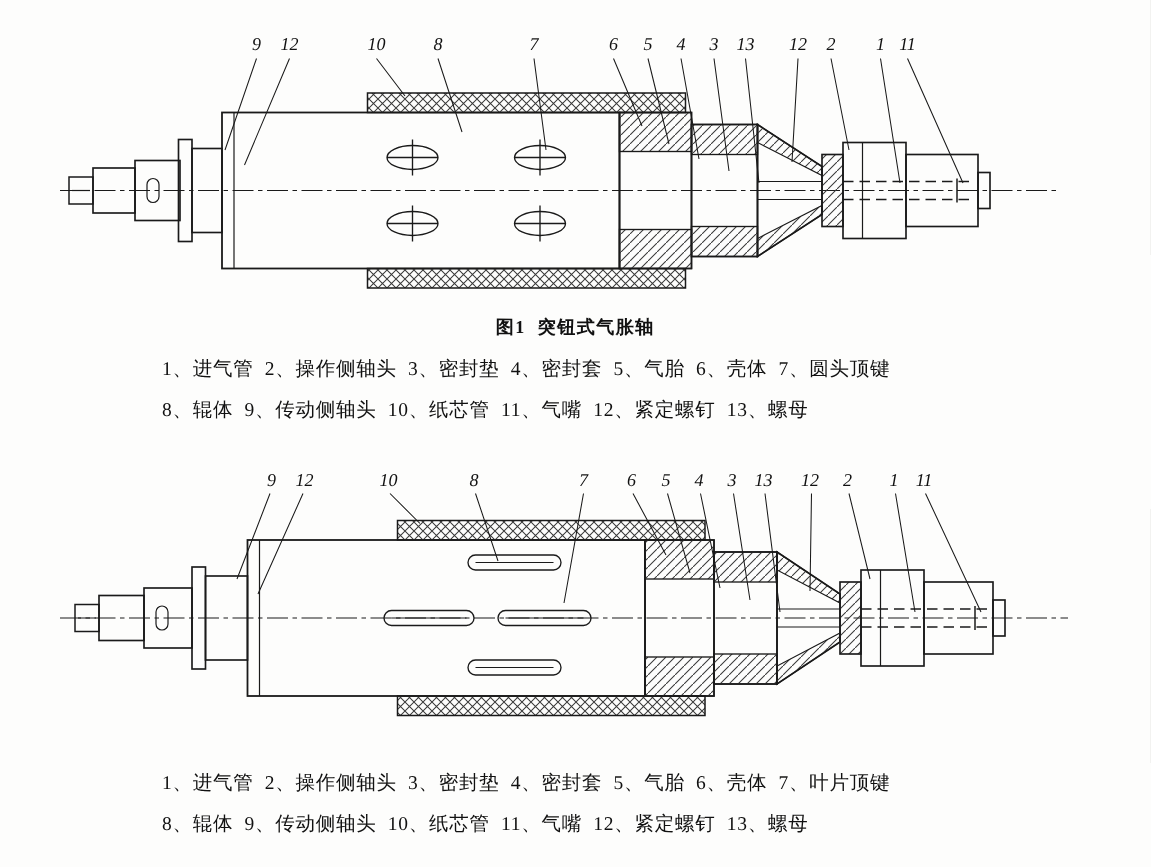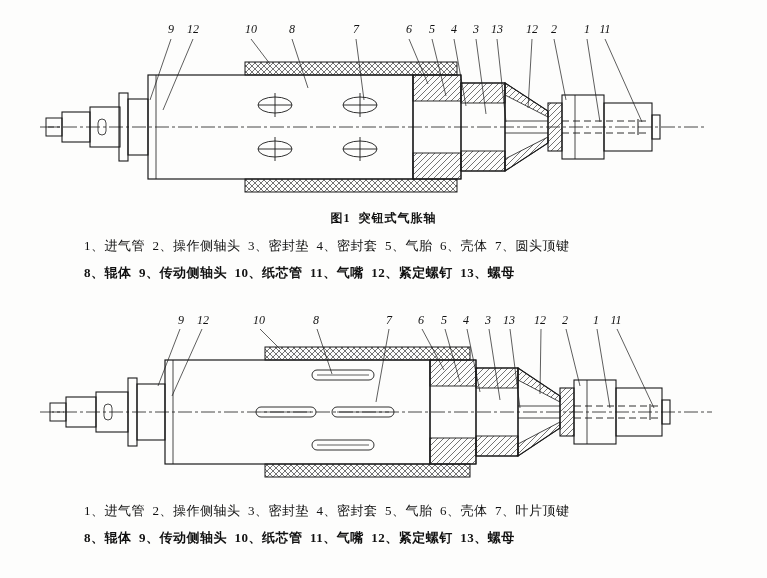--- a/index.html
+++ b/index.html
@@ -12,23 +12,23 @@
   }
   svg { display: block; }
   .draw { stroke: #1a1a1a; fill: none; }
   .callout { font: italic 12px "Liberation Serif", serif; fill: #111; }
   .caption {
     text-align: center; font-weight: bold; font-size: 12px;
     letter-spacing: 1px; white-space: pre; margin-top: 12px;
   }
   .parts {
     font-size: 13px; letter-spacing: 0.5px; white-space: pre;
-    padding-left: 84px; margin-top: 10px;
+    padding-left: 108px; margin-top: 10px;
   }
-  .parts.second { margin-top: 9px; font-weight: bold; }
+  .parts.second { margin-top: 9px; }
 </style>
 </head>
 <body>
 
 <div class="page">
 
   <section>
     <svg width="767" height="198" viewBox="0 0 767 198">
       <defs>
         <pattern id="xh1" width="6" height="6" patternUnits="userSpaceOnUse">
@@ -230,17 +230,17 @@
         <text class="callout" x="466" y="30" text-anchor="middle">4</text>
         <text class="callout" x="488" y="30" text-anchor="middle">3</text>
         <text class="callout" x="509" y="30" text-anchor="middle">13</text>
         <text class="callout" x="540" y="30" text-anchor="middle">12</text>
         <text class="callout" x="565" y="30" text-anchor="middle">2</text>
         <text class="callout" x="596" y="30" text-anchor="middle">1</text>
         <text class="callout" x="616" y="30" text-anchor="middle">11</text>
       </g>
     </svg>
 
-    <div class="parts" style="margin-top:13px;">1、进气管  2、操作侧轴头  3、密封垫  4、密封套  5、气胎  6、壳体  7、叶片顶键</div>
+    <div class="parts" style="margin-top:24px;">1、进气管  2、操作侧轴头  3、密封垫  4、密封套  5、气胎  6、壳体  7、叶片顶键</div>
     <div class="parts second">8、辊体  9、传动侧轴头  10、纸芯管  11、气嘴  12、紧定螺钉  13、螺母</div>
   </section>
 
 </div>
 
 </body></html>

